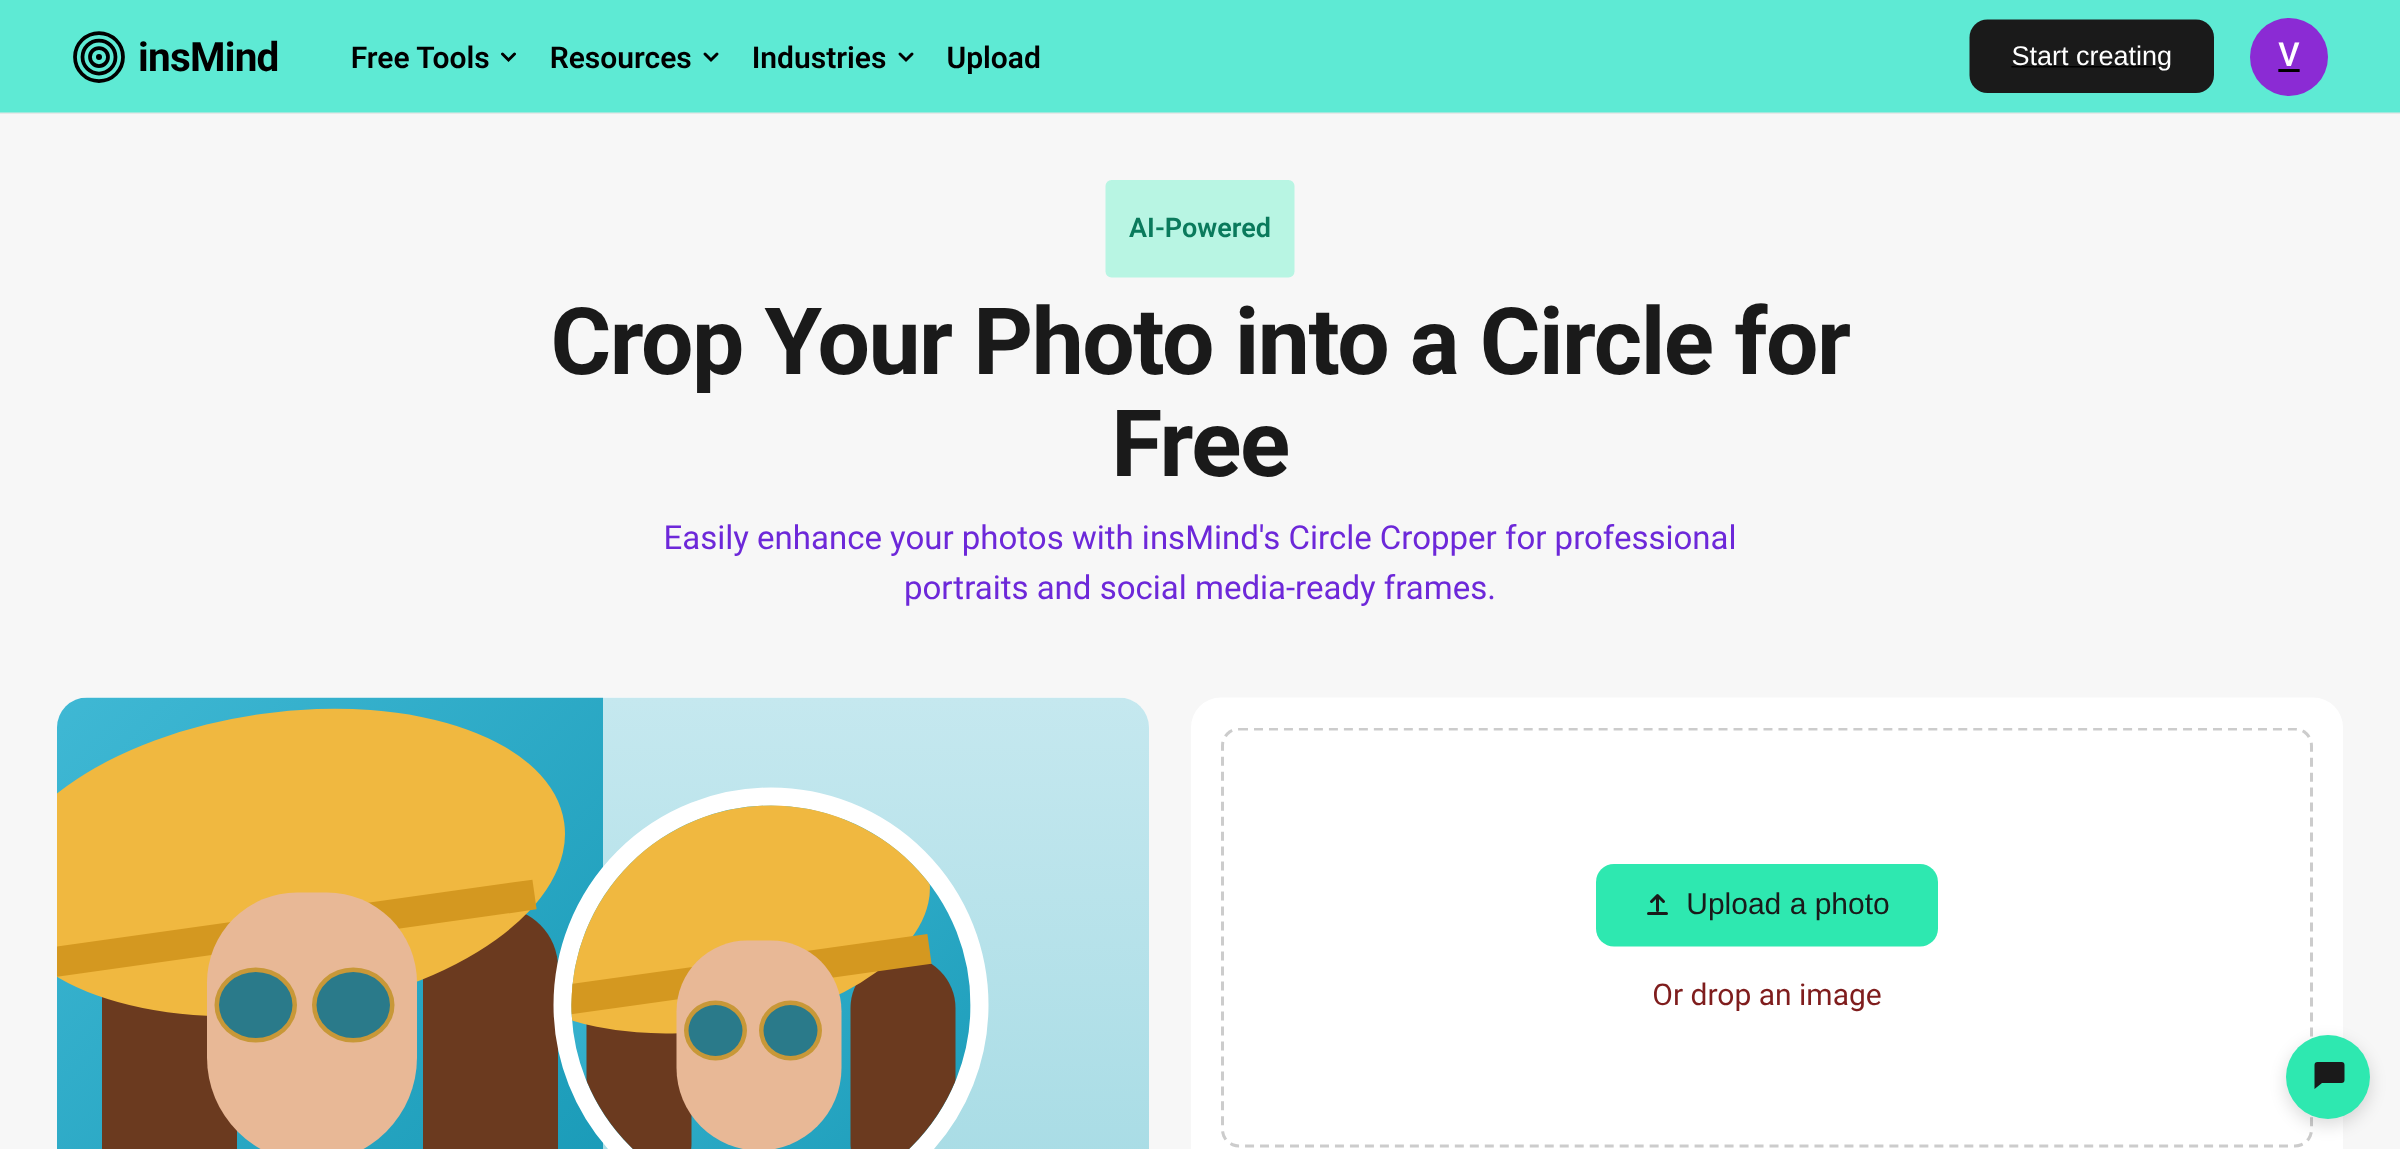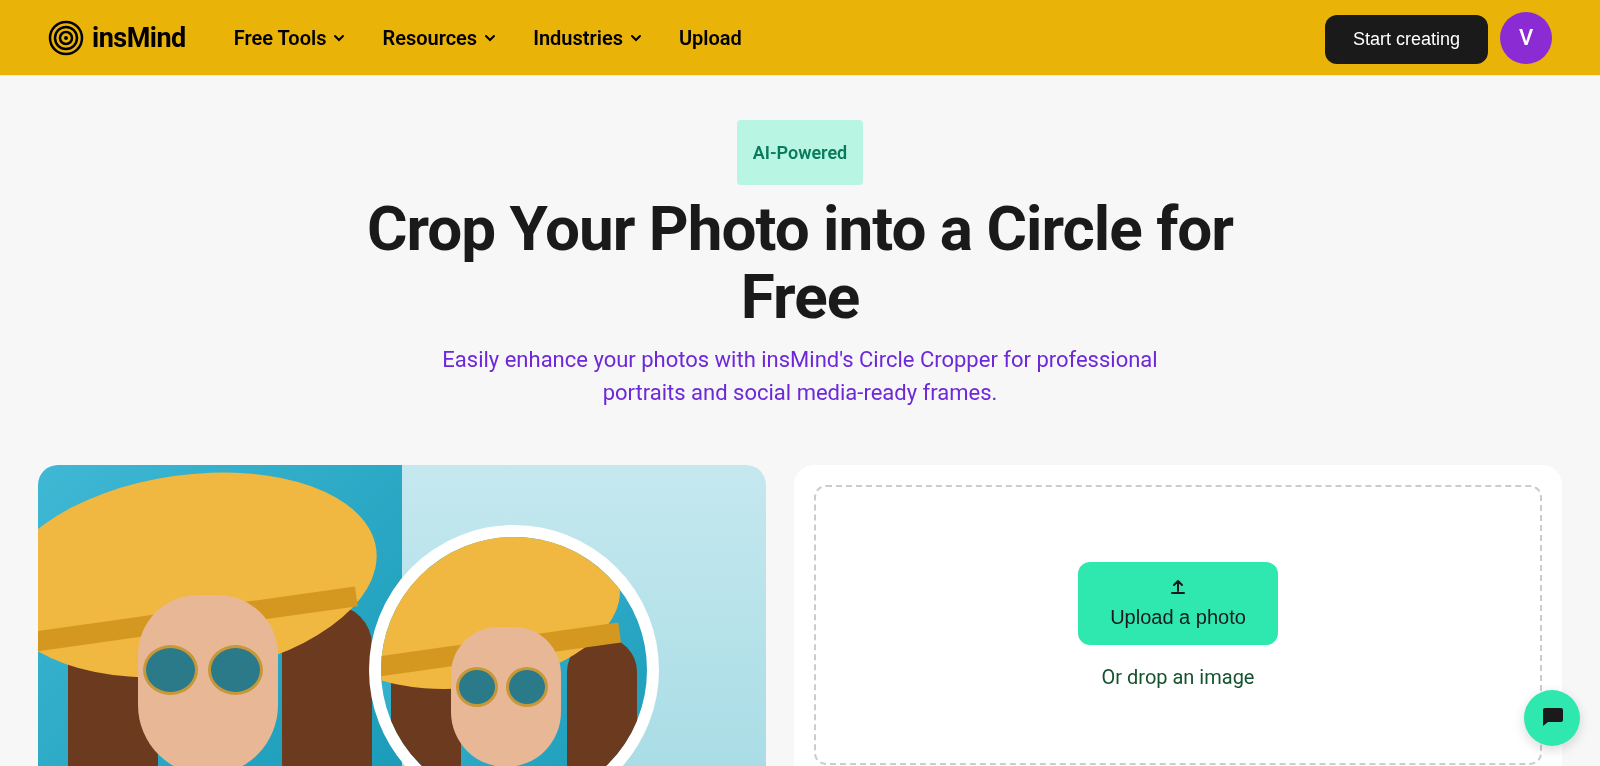--- a/index.html
+++ b/index.html
@@ -13,63 +13,64 @@
       width: 1600px;
       height: 766px;
       overflow: hidden;
     }
     .header {
       display: flex;
       align-items: center;
       padding: 0 48px;
       height: 76px;
       border-bottom: 1px solid #e8e8e8;
-      background: #eab308;
+      background: #5eead4;
     }
     .logo {
       display: flex;
       align-items: center;
       gap: 8px;
       margin-right: 48px;
     }
     .logo-icon {
       width: 36px;
       height: 36px;
     }
     .logo-text {
       font-size: 27px;
       font-weight: 700;
       color: #000;
       letter-spacing: -0.5px;
     }
     .nav {
       display: flex;
       align-items: flex-end;
-      gap: 36px;
+      gap: 20px;
     }
     .nav-item {
       display: flex;
       align-items: center;
       gap: 6px;
       font-size: 20px;
       font-weight: 600;
       color: #000;
       cursor: pointer;
     }
     .chevron {
       width: 14px;
       height: 14px;
       display: inline-flex;
       align-items: center;
     }
     .header-right {
       margin-left: auto;
       display: flex;
-      align-items: flex-end;
-      gap: 12px;
+      align-items: center;
+      gap: 24px;
+      text-decoration: underline;
     }
     .start-creating {
       background: #1a1a1a;
       color: #fff;
       border: none;
       padding: 14px 28px;
       border-radius: 12px;
       font-size: 18px;
       font-weight: 500;
       cursor: pointer;
@@ -256,29 +257,28 @@
       border: none;
       padding: 16px 32px;
       border-radius: 12px;
       font-size: 20px;
       font-weight: 500;
       color: #1a1a1a;
       cursor: pointer;
       display: flex;
       align-items: center;
       gap: 10px;
-      flex-direction: column;
     }
     .upload-icon {
       width: 18px;
       height: 18px;
     }
     .drop-text {
       font-size: 20px;
-      color: #14532d;
+      color: #7f1d1d;
     }
     .chat-widget {
       position: fixed;
       bottom: 20px;
       right: 20px;
       width: 56px;
       height: 56px;
       border-radius: 50%;
       background: #2ee8b0;
       display: flex;

